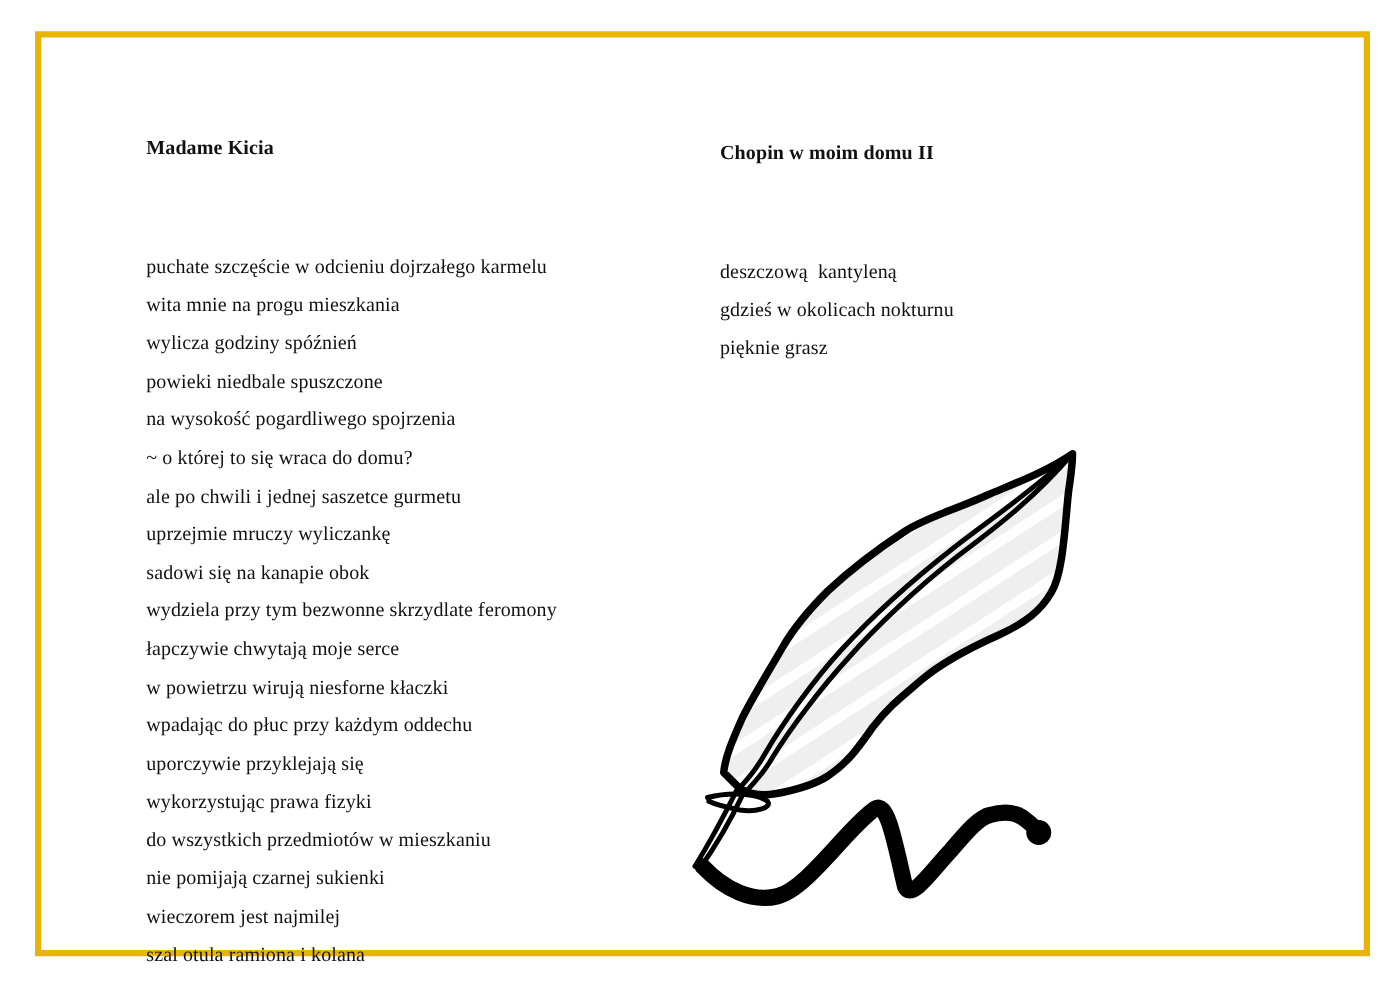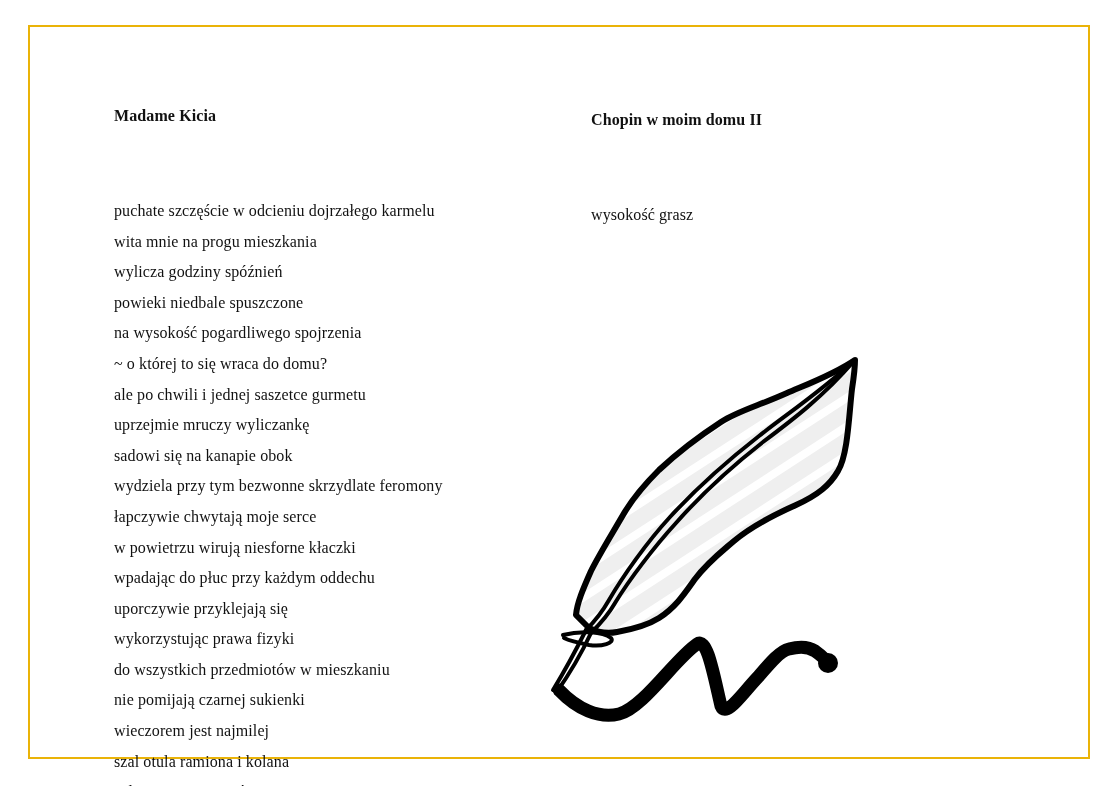--- a/index.html
+++ b/index.html
@@ -17,32 +17,32 @@
     width: 1115px;
     height: 786px;
     background: #ffffff;
   }
   .frame {
     position: absolute;
     left: 28px;
     top: 25px;
     width: 1058px;
     height: 730px;
-    border: 2px solid #eab308;
+    border: 5px solid #eab308;
     background: #ffffff;
   }
   .poem {
     position: absolute;
     font-size: 16px;
     line-height: 30.6px;
     letter-spacing: 0.1px;
     white-space: pre-wrap;
   }
   .poem-left  { left: 84px;  top: 13px; width: 420px; }  
-  .poem-right { left: 561px; top: 17px; width: 400px; }
+  .poem-right { left: 543px; top: 17px; width: 400px; }
   .poem-title {
     font-size: 16px;
     font-weight: bold;
     margin: 0 0 3px 0;
     line-height: 30.6px;
   }
   .line { height: 30.6px; }
   .quill-svg {
     position: absolute;
     left: 507px;   
@@ -57,21 +57,21 @@
 <div class="page">
   <div class="frame">
 
     <section class="poem poem-left">
       <h2 class="poem-title">Madame Kicia</h2>
       <div class="poem-lines"><div class="line">puchate szczęście w odcieniu dojrzałego karmelu</div><div class="line">wita mnie na progu mieszkania</div><div class="line">wylicza godziny spóźnień</div><div class="line">powieki niedbale spuszczone</div><div class="line">na wysokość pogardliwego spojrzenia</div><div class="line">~ o której to się wraca do domu?</div><div class="line">ale po chwili i jednej saszetce gurmetu</div><div class="line">uprzejmie mruczy wyliczankę</div><div class="line">sadowi się na kanapie obok</div><div class="line">wydziela przy tym bezwonne skrzydlate feromony</div><div class="line">łapczywie chwytają moje serce</div><div class="line">w powietrzu wirują niesforne kłaczki</div><div class="line">wpadając do płuc przy każdym oddechu</div><div class="line">uporczywie przyklejają się</div><div class="line">wykorzystując prawa fizyki</div><div class="line">do wszystkich przedmiotów w mieszkaniu</div><div class="line">nie pomijają czarnej sukienki</div><div class="line">wieczorem jest najmilej</div><div class="line">szal otula ramiona i kolana</div><div class="line">spleceni nocą i sierścią</div></div>
     </section>
 
     <section class="poem poem-right">
       <h2 class="poem-title">Chopin w moim domu II</h2>
-      <div class="poem-lines"><div class="line">wysokość grasz</div></div>
+      <div class="poem-lines"><div class="line">deszczową  kantyleną</div><div class="line">gdzieś w okolicach nokturnu</div><div class="line">pięknie grasz</div></div>
     </section>
 
     <svg class="quill-svg" viewBox="0 0 365 380" xmlns="http://www.w3.org/2000/svg">
       <defs>
         <clipPath id="vaneClip">
           <path d="M 318,16
                    C 298,30 271,40 250,49
                    C 221,62 201,67 184,78
                    C 158,95 137,112 122,126
                    C 105,143 94,157 86,171

